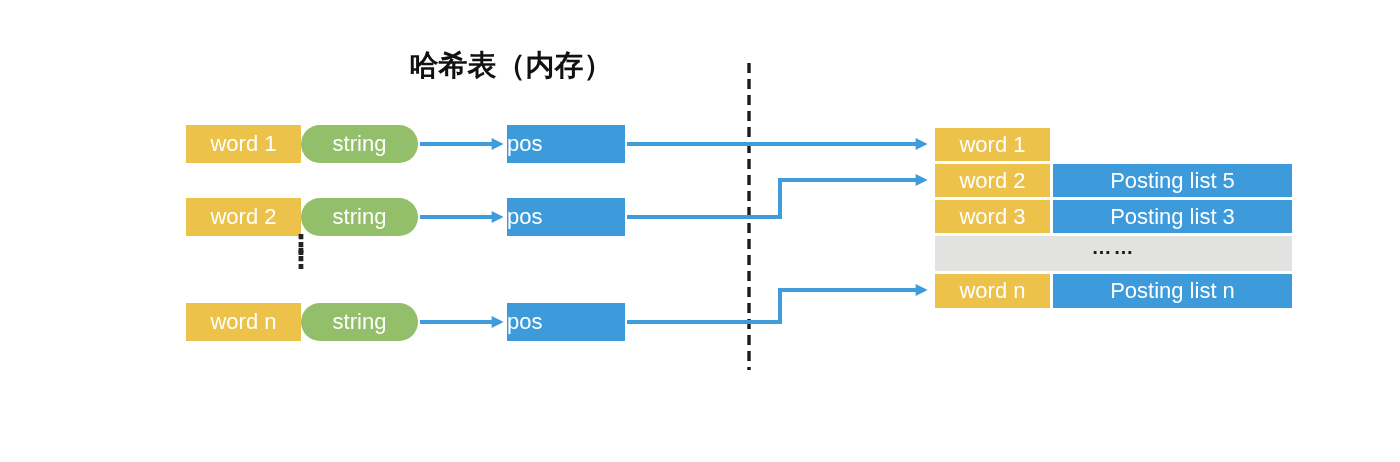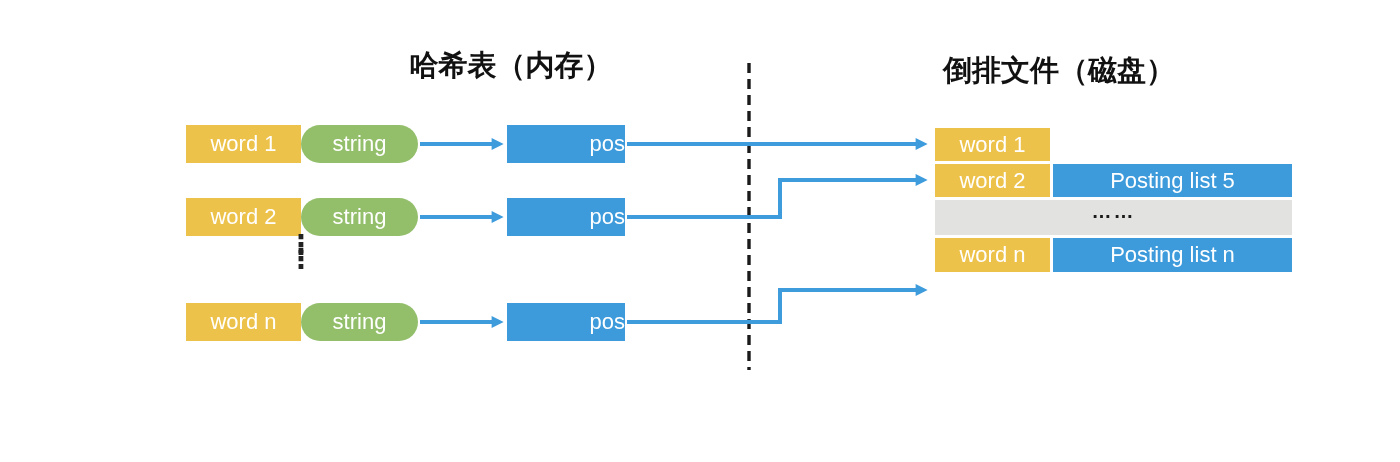--- a/index.html
+++ b/index.html
@@ -41,21 +41,21 @@
   }
   .cell.word   { width: 115px; background: var(--yellow, #EDC24A); }
   .cell.string { width: 117px; background: var(--green, #93BF6B); border-radius: 19px; }
 
   .pos {
     position: absolute;
     left: 469px;
     width: 118px;
     height: 38px;
     line-height: 38px;
-    text-align: right;
+    text-align: left;
     background: var(--blue, #3D9BDC);
     color: var(--text_white, #fff);
     font-size: 22px;
   }
 
   .vdots {
     position: absolute;
     left: 243px;
     top: 238px;
     width: 40px;
@@ -125,21 +125,20 @@
     stroke-dasharray: 10 6;
     fill: none;
   }
 </style>
 </head>
 <body>
 
 <div class="canvas">
 
   <div class="title title-left">哈希表（内存）</div>
-  <div class="title title-right">倒排文件（磁盘）</div>
 
   <div class="hrow" style="top:125px">
     <div class="cell word">word 1</div>
     <div class="cell string">string</div>
   </div>
   <div class="hrow" style="top:198px">
     <div class="cell word">word 2</div>
     <div class="cell string">string</div>
   </div>
   <div class="hrow" style="top:303px">
@@ -172,20 +171,24 @@
   </svg>
 
   <div class="dtable">
     <div class="drow">
       <div class="dcell dword">word 1</div>
     </div>
     <div class="drow">
       <div class="dcell dword">word 2</div>
       <div class="dcell dpost">Posting list 5</div>
     </div>
+    <div class="drow">
+      <div class="dcell dword">word 3</div>
+      <div class="dcell dpost">Posting list 3</div>
+    </div>
     <div class="drow gapRow">
       <span class="dots-text">……</span>
     </div>
     <div class="drow tall">
       <div class="dcell dword">word n</div>
       <div class="dcell dpost">Posting list n</div>
     </div>
   </div>
 
 </div>

